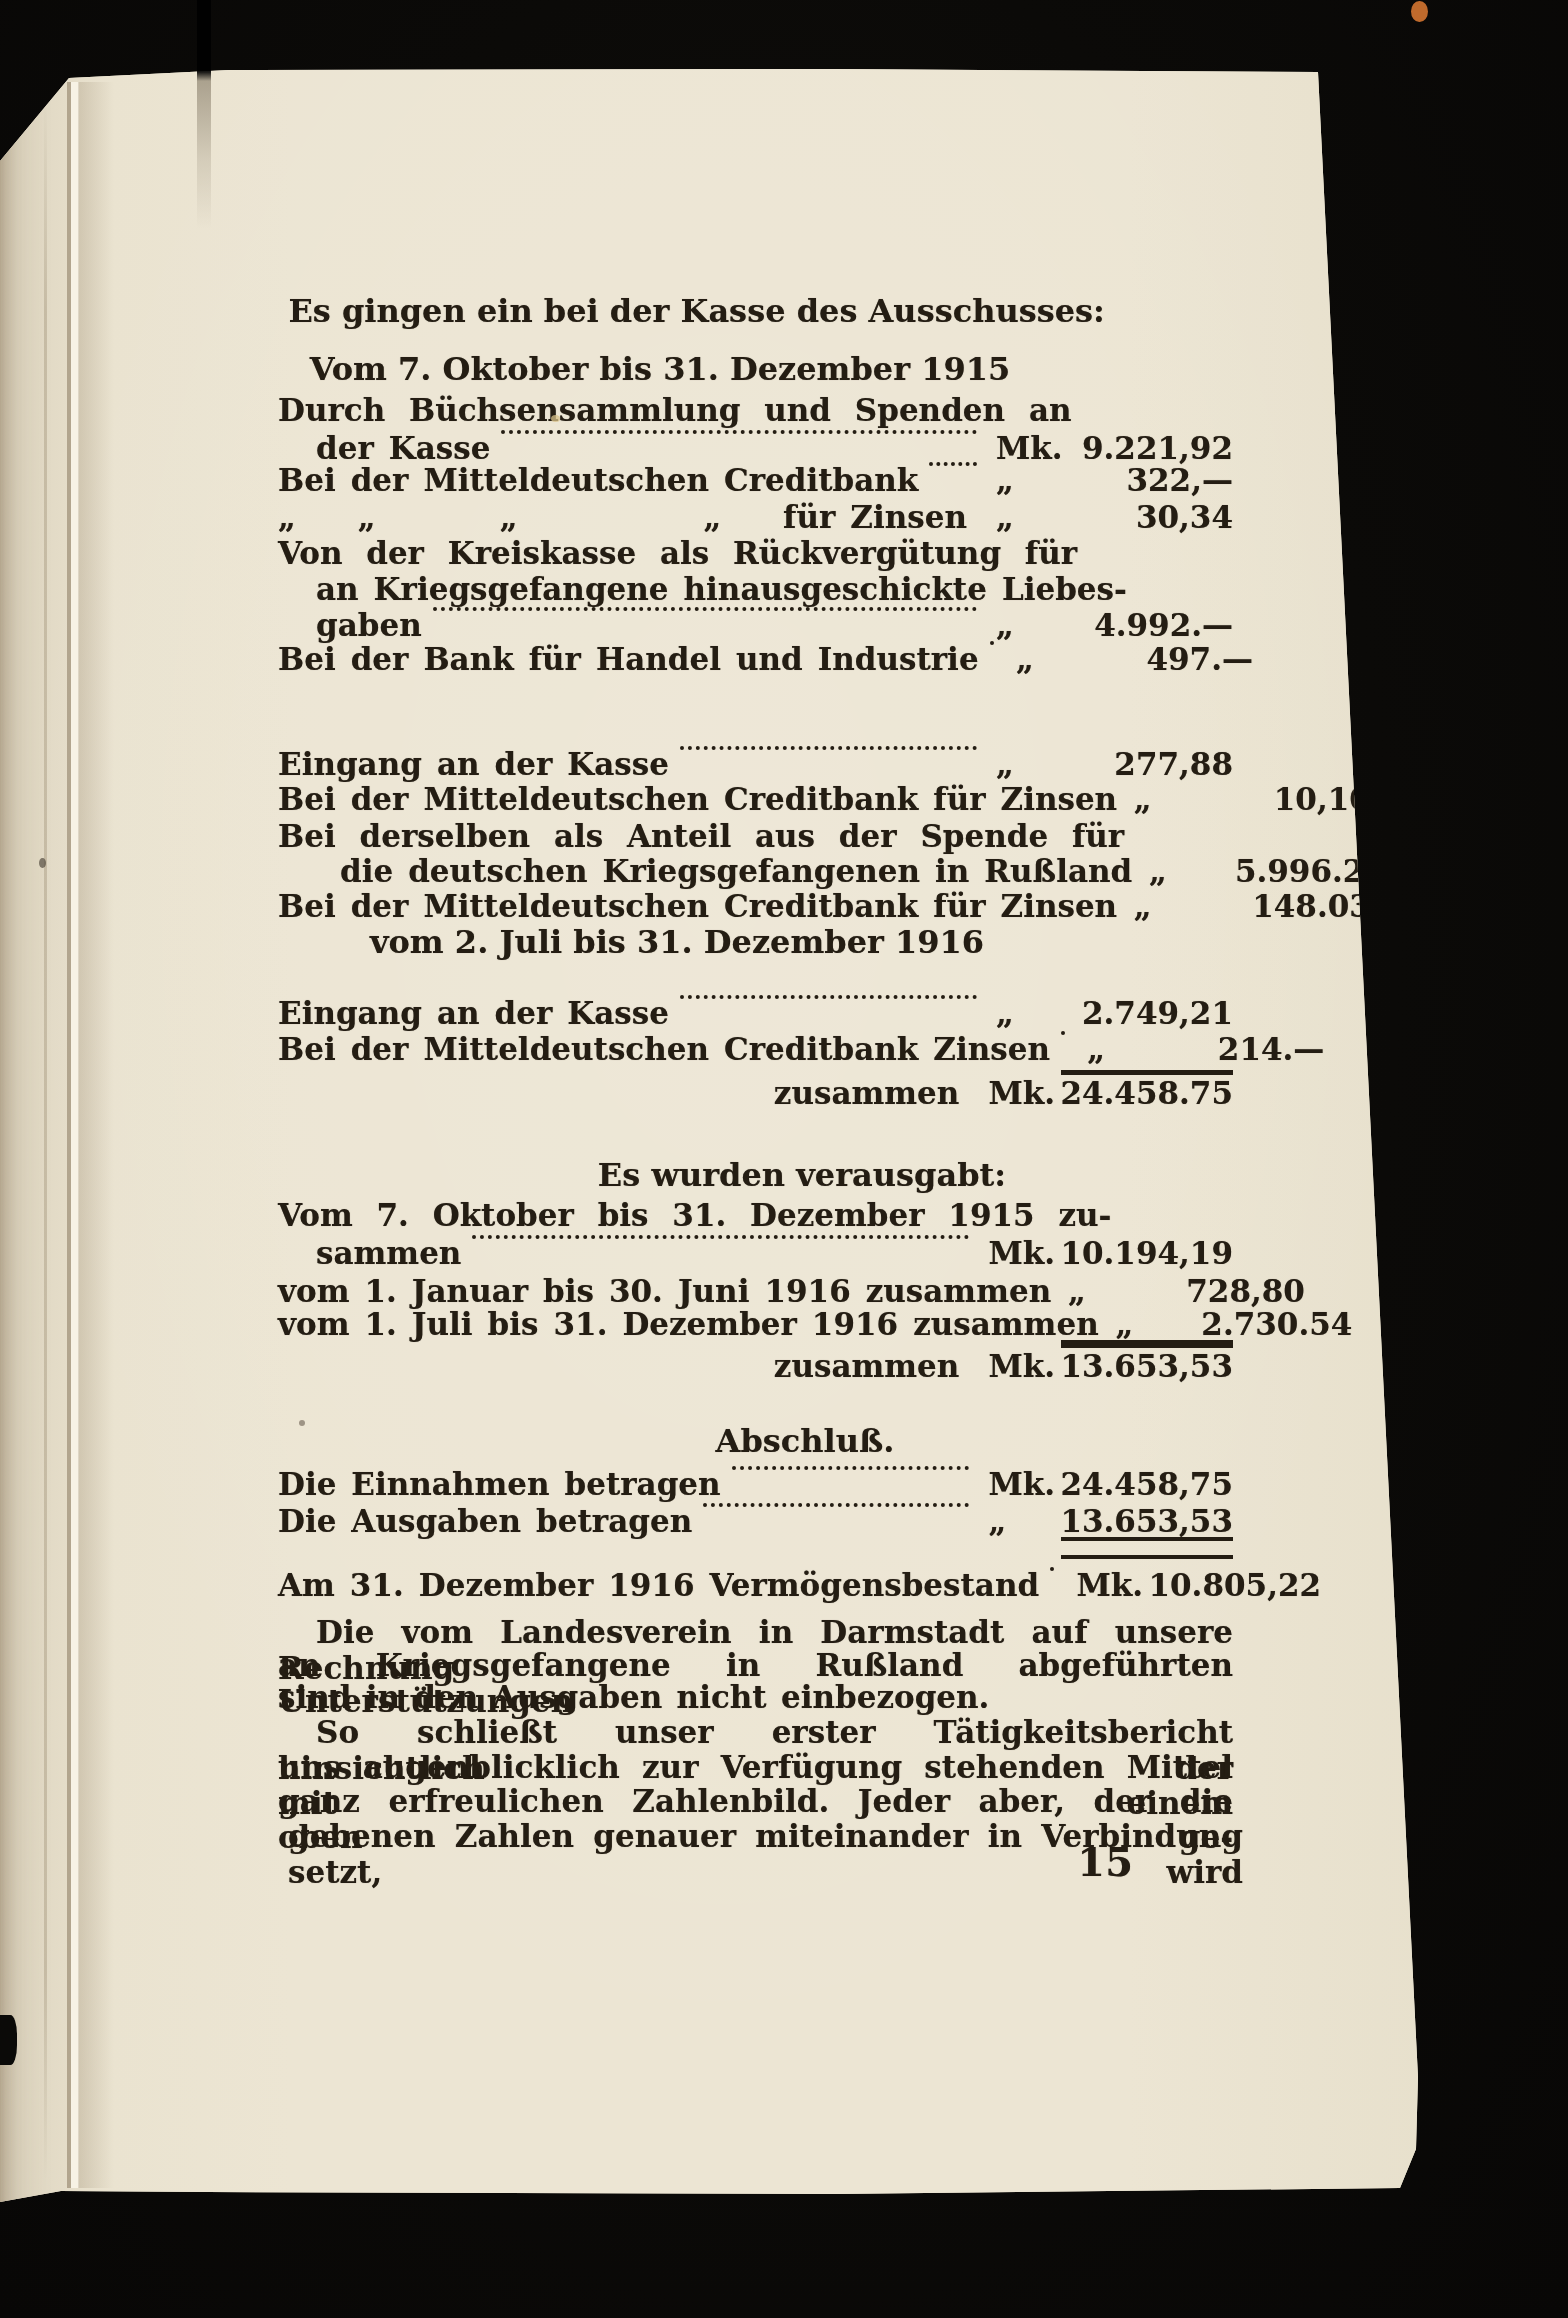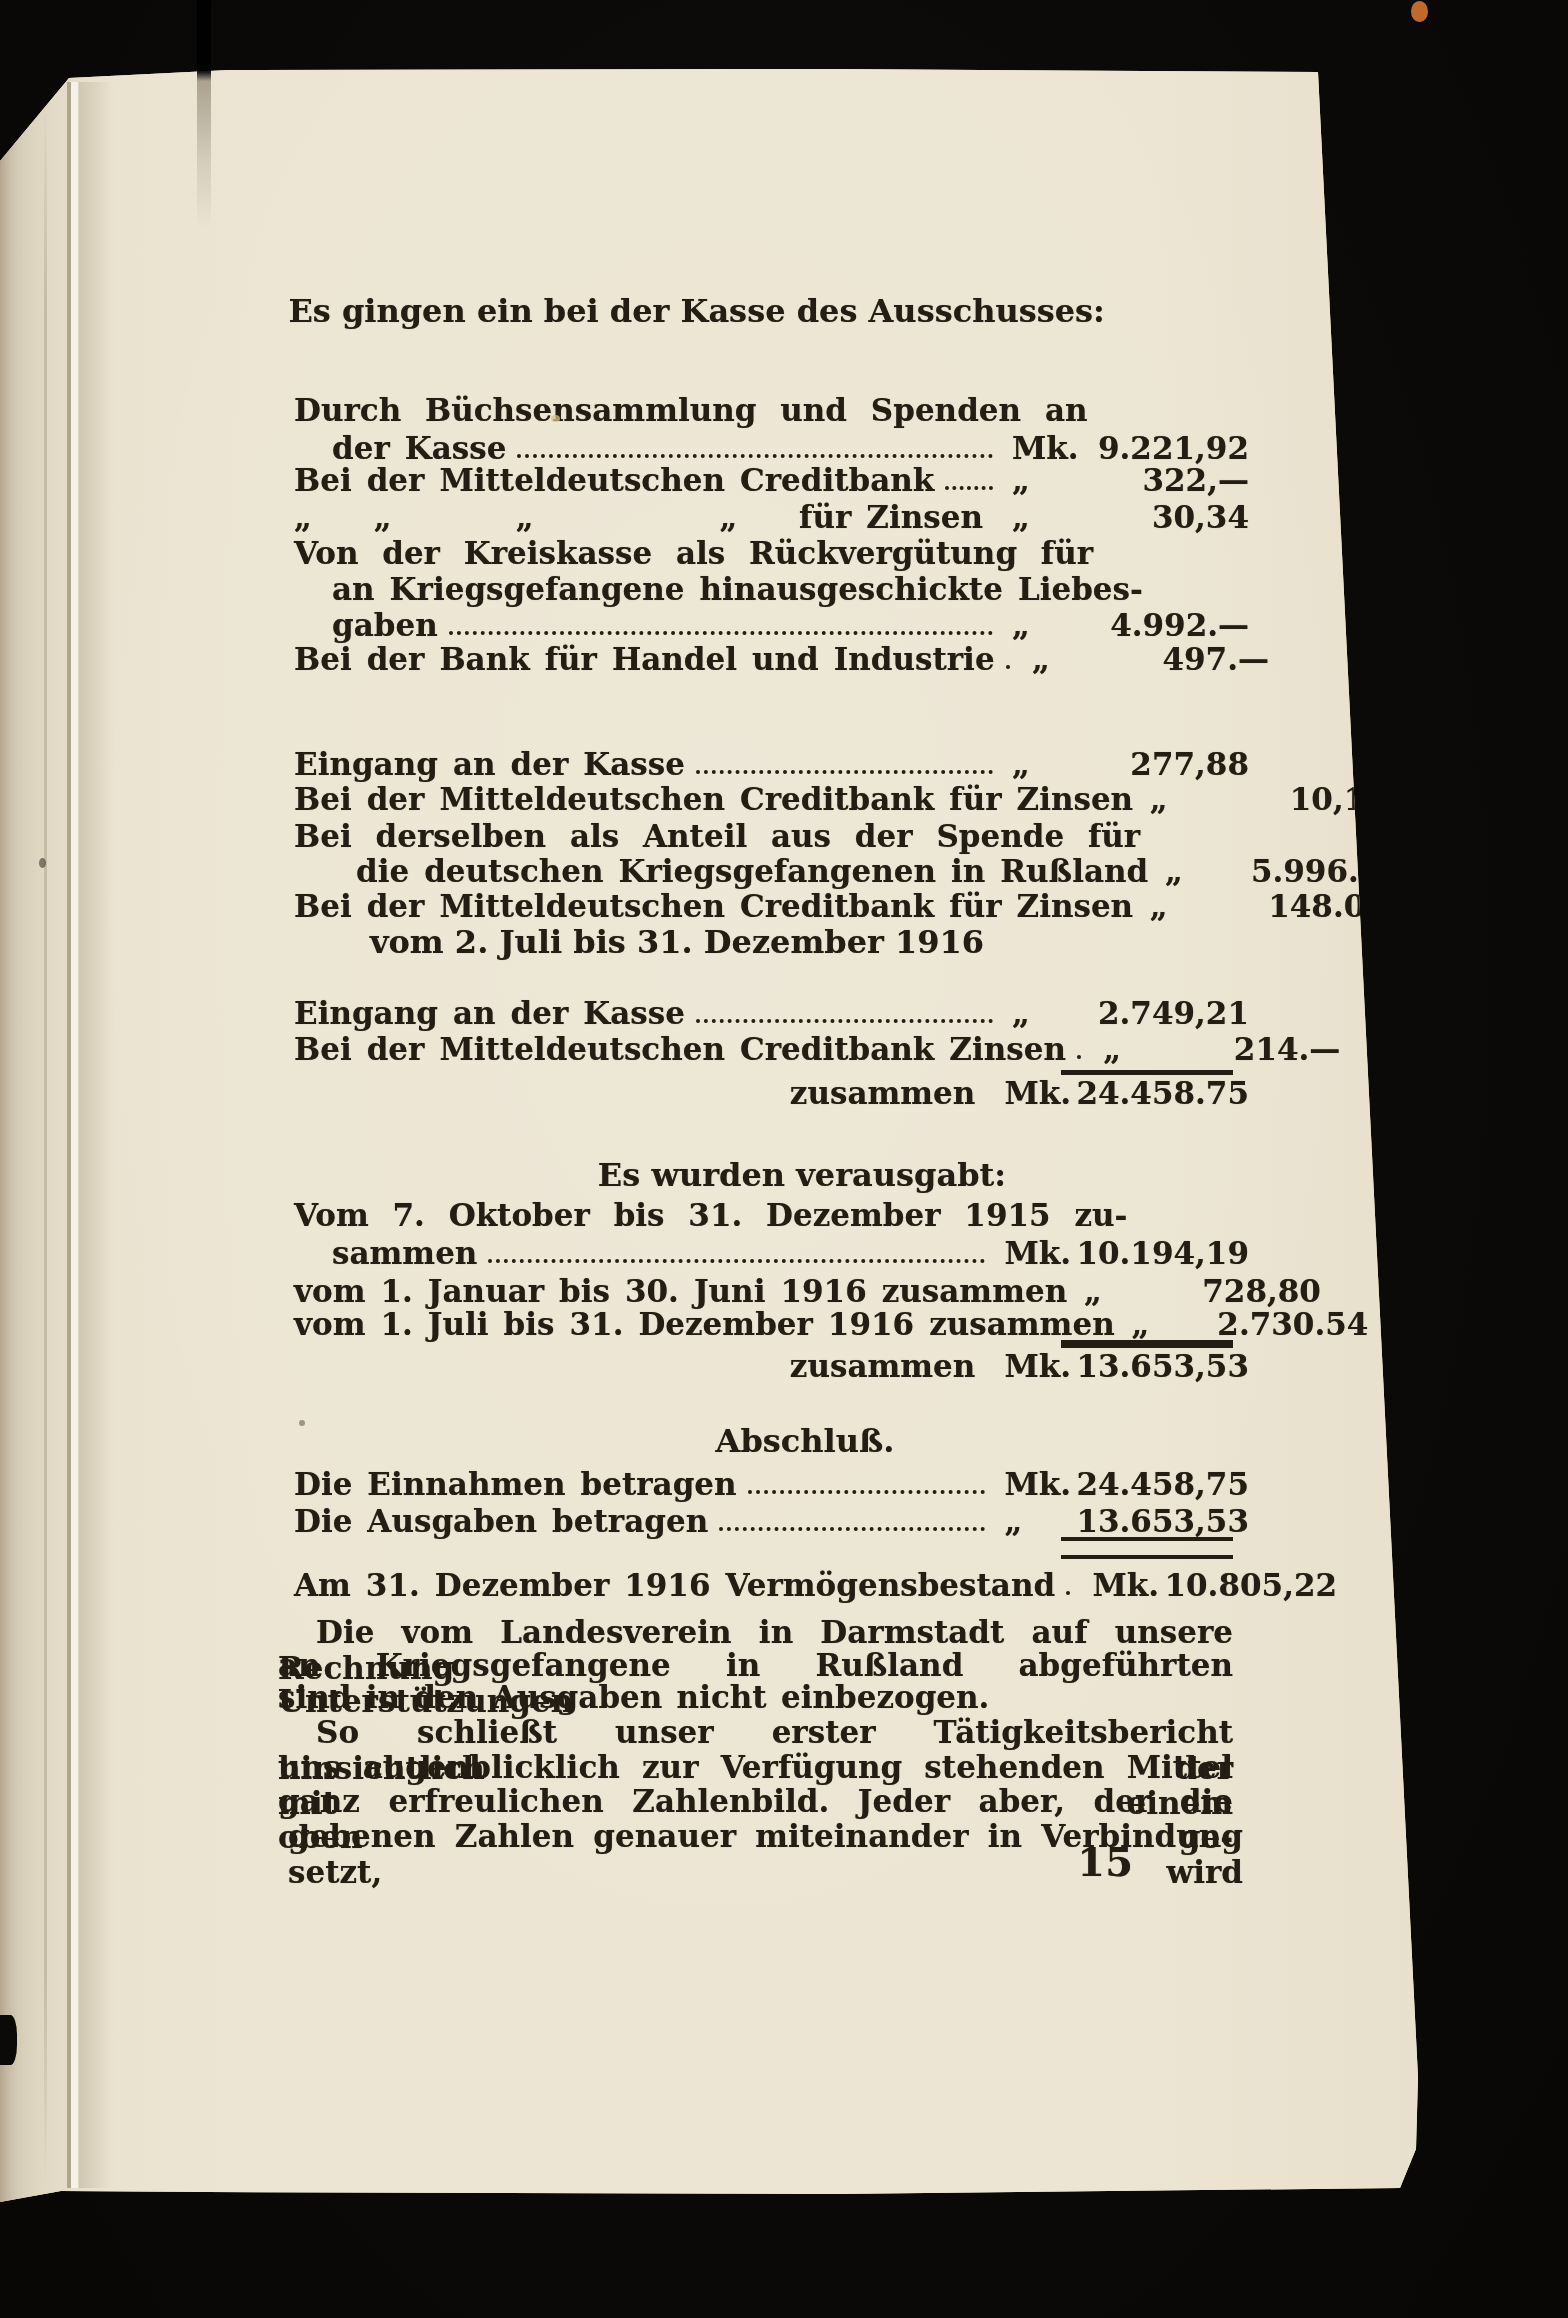--- a/index.html
+++ b/index.html
@@ -37,21 +37,21 @@
   
   .speck{position:absolute;border-radius:50%;}
   .speck-orange{left:1411px;top:1.4px;width:16.7px;height:21px;background:#c9702e;opacity:0.95;}
   .speck-yellow{left:551px;top:415px;width:9px;height:7px;background:#d8c189;opacity:0.75;}
   .speck-gray{left:299px;top:1420px;width:6.2px;height:6.2px;background:#8a8070;opacity:0.8;}
   .speck-dark{left:39px;top:858px;width:7px;height:10.4px;background:#4a4238;opacity:0.65;}
   .blotch{position:absolute;left:0;top:2015px;width:16.7px;height:50px;background:#0b0a08;border-radius:0 40% 40% 0;}
   
   .txt{position:absolute;left:0;top:0;width:1568px;height:2319px;color:#241d13;font-weight:700;
     text-shadow:0 0 0.7px rgba(36,29,19,0.5);}
-  .row{position:absolute;left:294px;width:955px;display:flex;align-items:flex-end;
+  .row{position:absolute;left:278px;width:955px;display:flex;align-items:flex-start;
     font-size:31px;line-height:36px;word-spacing:4.2px;white-space:nowrap;}
   .row .lbl{flex:0 0 auto;}
   .row.spread .lbl{word-spacing:13px;}
   .fill{flex:1 1 0;min-width:7px;}
   .fill.dots{border-bottom:4.9px dotted #241d13;margin:0 9.7px 7.6px 11px;}
   .rlbl{flex:0 0 auto;margin-right:19.4px;}
   .cur{flex:0 0 72px;padding-left:9.7px;}
   .amt{flex:0 0 165px;text-align:right;}
   .chead{position:absolute;width:972px;text-align:center;font-size:32px;line-height:36px;white-space:nowrap;}
   .phead{position:absolute;left:278px;width:1041px;font-size:32px;line-height:36px;white-space:nowrap;}
@@ -69,20 +69,21 @@
 
 <div class="stage">
   <div class="page">
     <div class="crease-faint"></div>
     <div class="crease-dark"></div>
     <div class="crease-light"></div>
     <div class="crease-shadow"></div>
     <div class="txt">
       <div class="pagenum">15</div>
     <div class="phead" style="top: 293px; text-indent: 10.4px;">Es gingen ein bei der Kasse des Ausschusses:</div>
+        <div class="chead" style="top: 351px; left: 174px;">Vom 7. Oktober bis 31. Dezember 1915</div>
         <div class="row spread" style="top: 392px;">
           <span class="lbl">Durch Büchsensammlung und Spenden an</span>
           <span class="fill"></span>
         </div>
         <div class="row" style="top: 430px;">
           <span class="lbl" style="padding-left: 38px;">der Kasse</span>
           <span class="fill dots"></span>
           <span class="cur">Mk.</span>
           <span class="amt">9.221,92</span>
         </div>

